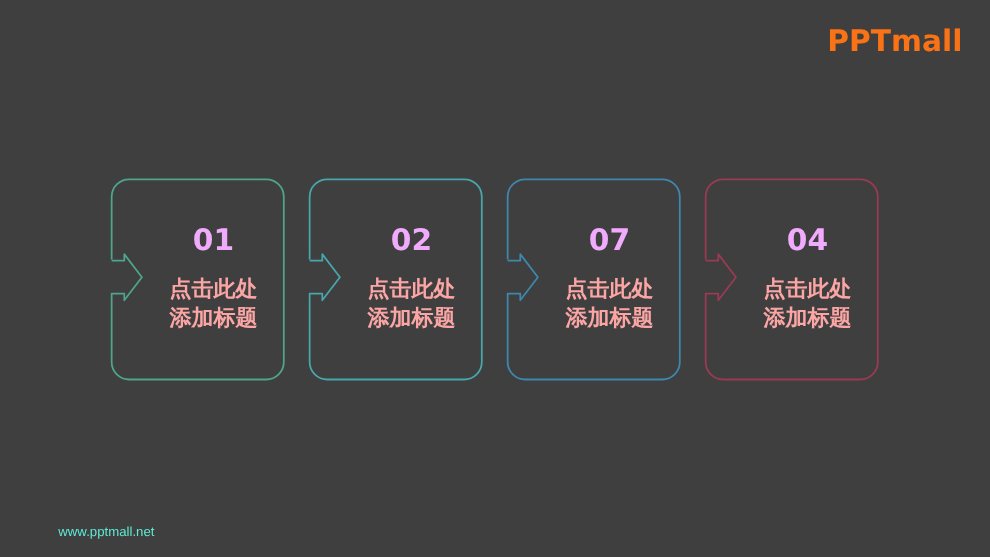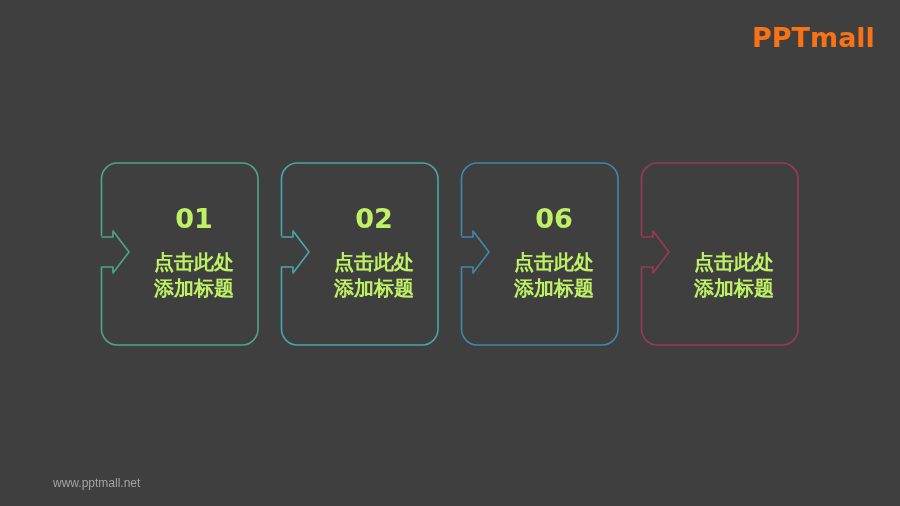--- a/index.html
+++ b/index.html
@@ -1,22 +1,22 @@
 <!DOCTYPE html>
 <html><head>
 <meta charset="utf-8">
 <style>
   html, body { margin:0; padding:0; }
   body { width:900px; height:506px; background:#3f3f3f; position:relative; overflow:hidden; font-family:"DejaVu Sans", sans-serif; }
   .logo { position:absolute; left:752px; top:22px; font-family:"DejaVu Sans", sans-serif; font-weight:bold; font-size:27px; color:#f97316; letter-spacing:0px; }
-  .footer { position:absolute; left:53px; top:476px; font-family:"Liberation Sans", sans-serif; font-size:12px; color:#a3a3a3; }
+  .footer { position:absolute; left:53px; top:476px; font-family:"Liberation Sans", sans-serif; font-size:12px; color:#5eead4; }
   .step { position:absolute; top:161px; width:160px; height:186px; }
   .step svg { position:absolute; left:0; top:0; }
-  .num { position:absolute; left:28px; right:0; top:42px; text-align:center; color:#bef264; font-family:"DejaVu Sans", sans-serif; font-weight:bold; font-size:27px; }
-  .title { position:absolute; left:28px; right:0; top:88px; text-align:center; color:#bef264; font-family:"DejaVu Sans", sans-serif; font-weight:bold; font-size:20px; line-height:26px; }
+  .num { position:absolute; left:28px; right:0; top:42px; text-align:center; color:#f0abfc; font-family:"DejaVu Sans", sans-serif; font-weight:bold; font-size:27px; }
+  .title { position:absolute; left:28px; right:0; top:88px; text-align:center; color:#fca5a5; font-family:"DejaVu Sans", sans-serif; font-weight:bold; font-size:20px; line-height:26px; }
 </style>
 </head>
 <body>
 
 <div class="logo">PPTmall</div>
 
 <div class="step" style="left:100px;">
   <svg width="160" height="186">
     <path d="M1.5 75 V18 A16 16 0 0 1 17.5 2 H142 A16 16 0 0 1 158 18 V168 A16 16 0 0 1 142 184 H17.5 A16 16 0 0 1 1.5 168 V106 H13 V112 L29 91 L13 70 V76 H1.5" fill="none" stroke="#4fa58c" stroke-width="1.6" stroke-linejoin="round"></path>
   </svg>
@@ -35,30 +35,31 @@
   <div class="title">
     <div>点击此处</div>
     <div>添加标题</div>
   </div>
 </div>
 
 <div class="step" style="left:460px;">
   <svg width="160" height="186">
     <path d="M1.5 75 V18 A16 16 0 0 1 17.5 2 H142 A16 16 0 0 1 158 18 V168 A16 16 0 0 1 142 184 H17.5 A16 16 0 0 1 1.5 168 V106 H13 V112 L29 91 L13 70 V76 H1.5" fill="none" stroke="#3e88ae" stroke-width="1.6" stroke-linejoin="round"></path>
   </svg>
-  <div class="num">06</div>
+  <div class="num">07</div>
   <div class="title">
     <div>点击此处</div>
     <div>添加标题</div>
   </div>
 </div>
 
 <div class="step" style="left:640px;">
   <svg width="160" height="186">
     <path d="M1.5 75 V18 A16 16 0 0 1 17.5 2 H142 A16 16 0 0 1 158 18 V168 A16 16 0 0 1 142 184 H17.5 A16 16 0 0 1 1.5 168 V106 H13 V112 L29 91 L13 70 V76 H1.5" fill="none" stroke="#9b3a55" stroke-width="1.6" stroke-linejoin="round"></path>
   </svg>
+  <div class="num">04</div>
   <div class="title">
     <div>点击此处</div>
     <div>添加标题</div>
   </div>
 </div>
 
 <div class="footer">www.pptmall.net</div>
 
 </body></html>

